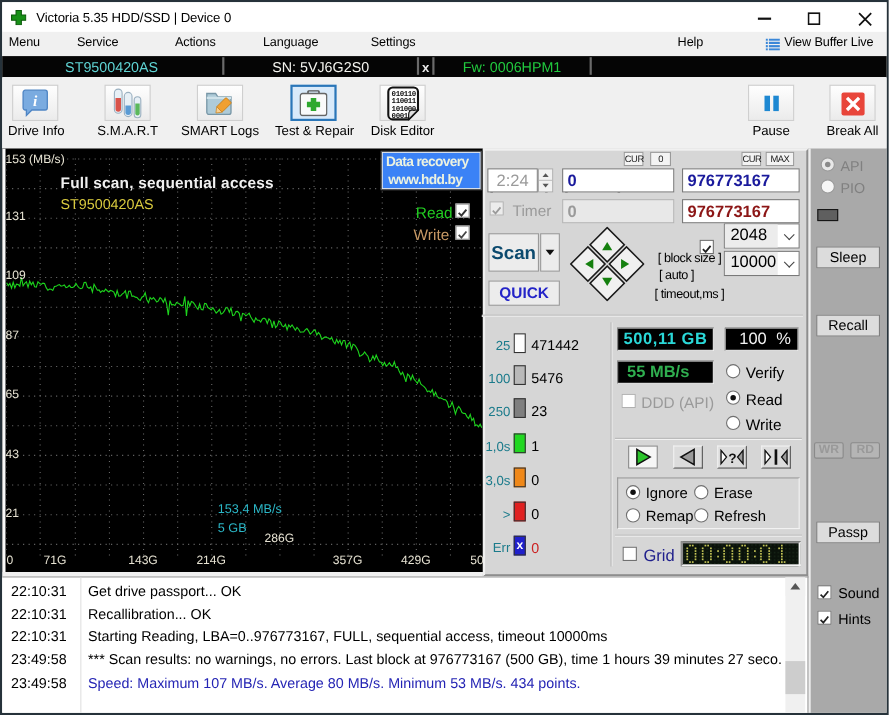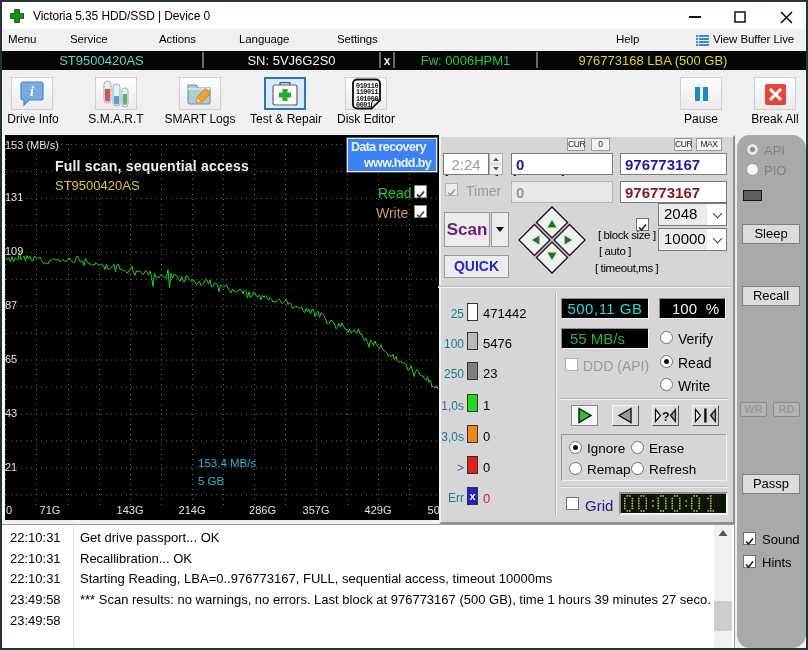--- a/index.html
+++ b/index.html
@@ -12,34 +12,34 @@
 .statusbar { position:absolute; left:0; top:49px; width:804px; height:19px; background:#050505; font-size:13px; }
 .statusbar .cell { position:absolute; top:2px; height:16px; line-height:16px; text-align:center; white-space:nowrap; }
 .sep { position:absolute; top:1px; width:2px; height:16px; background:#6a6a6a; }
 .toolbar { position:absolute; left:0; top:69px; width:804px; height:64px; background:#f0f0f0; }
 .tbtn { position:absolute; top:7px; width:42px; height:33px; background:linear-gradient(#fefefe,#ebebeb); border:1px solid #cfcfcf; }
 .tlabel { position:absolute; top:42px; font-size:12px; color:#000; text-align:center; white-space:nowrap; }
 .graph { position:absolute; left:0; top:133px; width:437px; height:385px; background:#000; overflow:hidden; }
 .lbl2 { position:absolute; font-size:11.5px; letter-spacing:-0.4px; color:#000; white-space:nowrap;margin-top:24px; }
 .gl { position:absolute; color:#e7e3d3; font-size:11px; }
 .console { position:absolute; left:437px; top:133px; width:296px; height:389px; background:#d6d6d6; border:2px solid; border-color:#f0f0f0 #8e8e8e #8e8e8e #f0f0f0; }
-.sidebar { position:absolute; left:733px; top:133px; width:71px; height:513px; background:#a9a9a9; border-left:2px solid #ededed;border-radius:14px; }
+.sidebar { position:absolute; left:733px; top:133px; width:71px; height:513px; background:#a9a9a9; border-left:2px solid #ededed; }
 .sbtn { position:absolute; left:7px; width:58px; height:20px; background:#dcdcdc; border:1px solid #7e7e7e; text-align:center; font-size:13px; color:#000; line-height:18px; }
 .log { position:absolute; left:0; top:522px; width:733px; height:124px; background:#fff; border-top:1px solid #9a9a9a; border-right:1px solid #9a9a9a; font-size:13px; color:#000; }
 .logrow { position:absolute; left:0; width:100%; height:14px; line-height:14px; }
 .lt { position:absolute; left:10px; }
 .lm { position:absolute; left:80px; white-space:nowrap; }
 .ed { position:absolute; background:#fff; border:1px solid #7a7a7a; font-weight:bold; font-size:15px; }
 .lbl { position:absolute; font-size:12px; color:#000; white-space:nowrap; }
 .minib { position:absolute; height:13px; background:#f3f3f3; border:1px solid #9a9a9a; font-size:8.5px; letter-spacing:-0.4px; color:#222; text-align:center; line-height:11px; }
 .cb { position:absolute; width:13px; height:13px; background:#fff; border:1px solid #707070; }
 .radio { position:absolute; width:13px; height:13px; background:#fff; border:1px solid #707070; border-radius:50%; }
 .radio.on::after { content:""; position:absolute; left:3px; top:3px; width:5px; height:5px; border-radius:50%; background:#111; }
 .combo { position:absolute; background:#fff; border:1px solid #7a7a7a; }
-.blackbox { position:absolute; background:#000; border:1px solid; border-color:#8e8e8e #f2f2f2 #f2f2f2 #8e8e8e; font-weight:normal; }
+.blackbox { position:absolute; background:#000; border:1px solid; border-color:#8e8e8e #f2f2f2 #f2f2f2 #8e8e8e; font-weight:bold; }
 .ctr-lbl { position:absolute; font-size:12px; color:#1b7b8b; text-align:right; width:26px; }
 .ctr-box { position:absolute; width:11px; height:18px; border:1px solid #333; }
 .ctr-val { position:absolute; font-size:13px; color:#000; }
 .chev { position:absolute; width:7px; height:7px; border-right:1px solid #444; border-bottom:1px solid #444; transform:rotate(45deg); }
 </style></head>
 <body>
 <div class="win">
 
 <div class="titlebar">
  <svg class="abs" style="left:8px;top:7px" width="14" height="14" viewBox="0 0 14 14">
@@ -82,21 +82,20 @@
 <div class="statusbar">
       <div class="abs" style="left:-2px;top:0;width:806px;height:20px">
  <div class="cell" style="left:0;width:203px;color:#5fd3d3">ST9500420AS</div>
  <div class="sep" style="left:202px"></div>
  <div class="cell" style="left:205px;width:173px;color:#f3f3ee">SN: 5VJ6G2S0</div>
  <div class="sep" style="left:379px"></div>
  <div class="cell" style="left:381px;width:12px;color:#e8e8e8;font-weight:bold;font-size:12px">x</div>
  <div class="sep" style="left:393px"></div>
  <div class="cell" style="left:396px;width:139px;color:#21c93e">Fw: 0006HPM1</div>
  <div class="sep" style="left:536px"></div>
- <div class="cell" style="left:538px;width:230px;color:#e3d226">976773168 LBA (500 GB)</div>
 </div>
     </div>
 
 <div class="toolbar">
       <div class="abs" style="left:-2px;top:-1px;width:806px;height:64px">
  <div class="tbtn" style="left:11px">
   <svg width="26" height="27" viewBox="0 0 26 27" style="position:absolute;left:7px;top:2px">
    <path d="M4 2 h18 a2 2 0 0 1 2 2 v14 a2 2 0 0 1 -2 2 h-12 l-5 5 v-5 h-1 a2 2 0 0 1 -2 -2 v-14 a2 2 0 0 1 2 -2 z" fill="#7aabe0" stroke="#4f85c4" stroke-width="1.2"></path>
    <text x="13" y="16" text-anchor="middle" font-family="Liberation Serif" font-size="14" font-weight="bold" fill="#fff" font-style="italic">i</text>
   </svg>
@@ -201,30 +200,30 @@
 <div class="gl" style="left:5px;top:56px">131</div>
 <div class="gl" style="left:5px;top:110px">109</div>
 <div class="gl" style="left:5px;top:164px">87</div>
 <div class="gl" style="left:5px;top:218px">65</div>
 <div class="gl" style="left:5px;top:272px">43</div>
 <div class="gl" style="left:5px;top:326px">21</div>
 <div class="gl" style="left:6px;top:369px">0</div>
 <div class="gl" style="left:28px;top:369px;width:44px;text-align:center">71G</div>
 <div class="gl" style="left:108px;top:369px;width:44px;text-align:center">143G</div>
 <div class="gl" style="left:170px;top:369px;width:44px;text-align:center">214G</div>
-<div class="gl" style="left:232px;top:369px;width:44px;text-align:right">286G</div>
+<div class="gl" style="left:232px;top:349px;width:44px;text-align:center">286G</div>
 <div class="gl" style="left:294px;top:369px;width:44px;text-align:center">357G</div>
 <div class="gl" style="left:356px;top:369px;width:44px;text-align:center">429G</div>
 <div class="gl" style="left:419px;top:369px;width:44px;text-align:center">500G</div>
 
  <div class="abs" style="left:55px;top:23px;font-size:14px;font-weight:bold;color:#f0f0f0;letter-spacing:0.2px">Full scan, sequential access</div>
  <div class="abs" style="left:55px;top:43px;font-size:13px;color:#d8c93e">ST9500420AS</div>
  <div class="abs" style="left:347px;top:3px;width:90px;height:34px;background:#3b82f6;border:1px solid #e8e8e8;outline:1px solid #555">
    <div style="position:absolute;left:3px;top:1px;font-size:12.5px;font-weight:bold;color:#ecf2e0;letter-spacing:-0.6px;white-space:nowrap">Data recovery</div>
-   <div style="position:absolute;left:16px;top:17px;font-size:12.5px;font-weight:bold;color:#ecf2e0;letter-spacing:-0.6px;white-space:nowrap">www.hdd.by</div>
+   <div style="position:absolute;left:5px;top:17px;font-size:12.5px;font-weight:bold;color:#ecf2e0;letter-spacing:-0.6px;white-space:nowrap">www.hdd.by</div>
  </div>
  <div class="abs" style="left:378px;top:50px;font-size:14px;color:#21cc21">Read</div>
  <div class="abs" style="left:414px;top:50px;width:13px;height:13px;background:#fff;border:1px solid #888">
    <svg width="11" height="11" viewBox="0 0 11 11">
             <path d="M2 5.5 L4.5 8 L9 2.5" fill="none" stroke="#333" stroke-width="1.8"></path>
           </svg>
  </div>
  <div class="abs" style="left:376px;top:70px;font-size:14px;color:#c89a66">Write</div>
  <div class="abs" style="left:414px;top:70px;width:13px;height:13px;background:#fff;border:1px solid #888">
    <svg width="11" height="11" viewBox="0 0 11 11">
@@ -261,21 +260,21 @@
 
  <div class="cb" style="left:7px;top:50px;background:#ececec;border-color:#b5b5b5">
    <svg width="11" height="11" viewBox="0 0 11 11">
             <path d="M2 5.5 L4.5 8 L9 2.5" fill="none" stroke="#9a9a9a" stroke-width="1.6"></path>
           </svg>
  </div>
  <div class="lbl" style="left:28px;top:50px;color:#9a9a9a;font-size:14px">Timer</div>
  <div class="ed" style="left:73px;top:48px;width:102px;height:22px;background:#e8e8e8;border-color:#b5b5b5;color:#9a9a9a;padding:2px 0 0 4px">0</div>
  <div class="ed" style="left:182px;top:48px;width:107px;height:22px;color:#8c1616;padding:2px 0 0 4px">976773167</div>
 
- <div class="abs" style="left:6px;top:79px;width:46px;height:35px;background:#ececec;border:1px solid #9a9a9a;text-align:center;line-height:33px;font-size:17px;font-weight:bold;color:#701a75">Scan</div>
+ <div class="abs" style="left:6px;top:79px;width:46px;height:35px;background:#ececec;border:1px solid #9a9a9a;text-align:center;line-height:33px;font-size:17px;font-weight:bold;color:#0c4a6e">Scan</div>
  <div class="abs" style="left:53px;top:79px;width:18px;height:35px;background:#ececec;border:1px solid #9a9a9a">
    <svg width="16" height="33" viewBox="0 0 16 33">
             <path d="M4 14 h8 l-4 5 z" fill="#111"></path>
           </svg>
  </div>
 
  <div class="abs" style="left:6px;top:122px;width:65px;height:23px;background:#ececec;border:1px solid #9a9a9a;text-align:center;line-height:21px;font-size:14px;font-weight:bold;color:#2424c8">QUICK</div>
 
  <svg class="abs" style="left:80px;top:73px" width="68" height="68" viewBox="0 0 68 68">
    <g transform="translate(34,34)">
@@ -530,20 +529,21 @@
  <div class="logrow" style="top:47px">
           <span class="lt">22:10:31</span>
           <span class="lm">Starting Reading, LBA=0..976773167, FULL, sequential access, timeout 10000ms</span>
         </div>
  <div class="logrow" style="top:68px">
           <span class="lt">23:49:58</span>
           <span class="lm">*** Scan results: no warnings, no errors. Last block at 976773167 (500 GB), time 1 hours 39 minutes 27 seco.</span>
         </div>
  <div class="logrow" style="top:89px">
           <span class="lt">23:49:58</span>
+          <span class="lm" style="color:#2424b4">Speed: Maximum 107 MB/s. Average 80 MB/s. Minimum 53 MB/s. 434 points.</span>
         </div>
 
  <div class="abs" style="left:714px;top:0;width:18px;height:123px;background:#f0f0f0"></div>
  <div class="abs" style="left:714px;top:0;width:18px;height:17px;background:#f0f0f0">
    <svg width="18" height="17" viewBox="0 0 18 17">
             <path d="M9 5 l4.5 6 h-9 z" fill="#555"></path>
           </svg>
  </div>
  <div class="abs" style="left:714px;top:76px;width:18px;height:30px;background:#cdcdcd"></div>
 </div>

